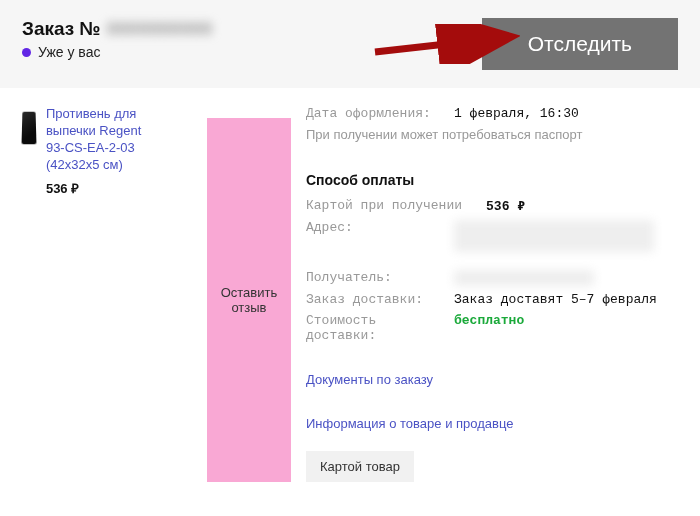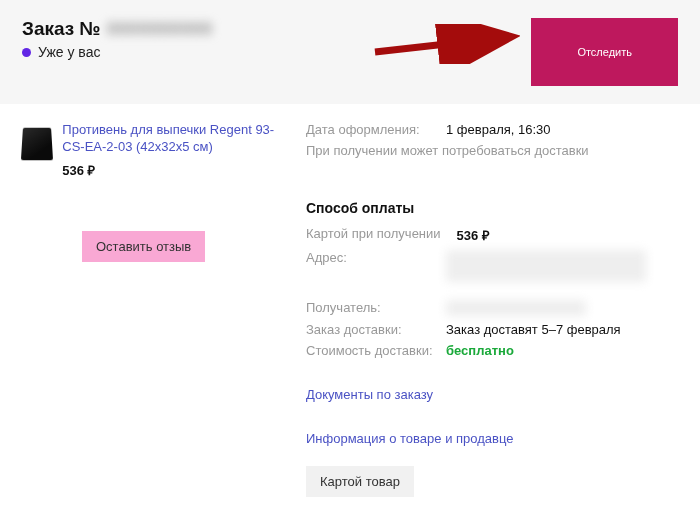--- a/index.html
+++ b/index.html
@@ -44,43 +44,42 @@
     color: #222;
   }
   .status-dot {
     width: 9px;
     height: 9px;
     border-radius: 50%;
     background: #6126e5;
     display: inline-block;
   }
   .track-button {
-    background: #be185d;
+    background: #737373;
     color: #fff;
     border: none;
-    padding: 28px 46px;
-    font-size: 11px;
+    padding: 14px 46px;
+    font-size: 21px;
     cursor: pointer;
   }
   .arrow {
     position: absolute;
     top: 24px;
     left: 370px;
     pointer-events: none;
   }
   .content {
     display: flex;
     padding: 18px 22px;
     gap: 24px;
   }
   .left-col {
     width: 260px;
     display: flex;
-    flex-direction: column;
-    gap: 40px;
+    flex-direction: row;
   }
   .product-row {
     display: flex;
     gap: 10px;
   }
   .product-img {
     width: 50px;
     height: 34px;
     background: linear-gradient(145deg, #2a2a2a 0%, #0a0a0a 70%);
     border-radius: 2px;
@@ -116,39 +115,40 @@
   }
   .right-col {
     flex: 1;
     display: flex;
     flex-direction: column;
     gap: 6px;
     font-size: 13px;
   }
   .info-row {
     display: flex;
-    gap: 10px;
+    gap: 18px;
+    font-family: Liberation Mono, monospace;
   }
   .info-label {
     color: #999;
     width: 130px;
     flex-shrink: 0;
   }
   .info-value {
     color: #111;
   }
   .note {
     color: #999;
     margin-bottom: 16px;
   }
   .section-title {
     font-weight: bold;
     color: #111;
     font-size: 14px;
-    margin-top: 20px;
+    margin-top: 8px;
     margin-bottom: 4px;
   }
   .blurred {
     filter: blur(5px);
     color: #ccc;
     height: 16px;
     width: 140px;
     background: #eee;
     border-radius: 2px;
   }
@@ -219,21 +219,21 @@
       </div>
     </div>
     <button class="review-btn">Оставить отзыв</button>
   </div>
 
   <div class="right-col">
     <div class="info-row">
       <span class="info-label">Дата оформления:</span>
       <span class="info-value">1 февраля, 16:30</span>
     </div>
-    <div class="note">При получении может потребоваться доставки</div>
+    <div class="note">При получении может потребоваться паспорт</div>
 
     <div class="section-title">Способ оплаты</div>
     <div class="info-row">
       <span class="info-label" style="width:auto;margin-right:6px">Картой при получении</span>
       <span class="info-value bold-val">536 ₽</span>
     </div>
 
     <div class="info-row">
       <span class="info-label">Адрес:</span>
       <span class="blurred-block"></span>

